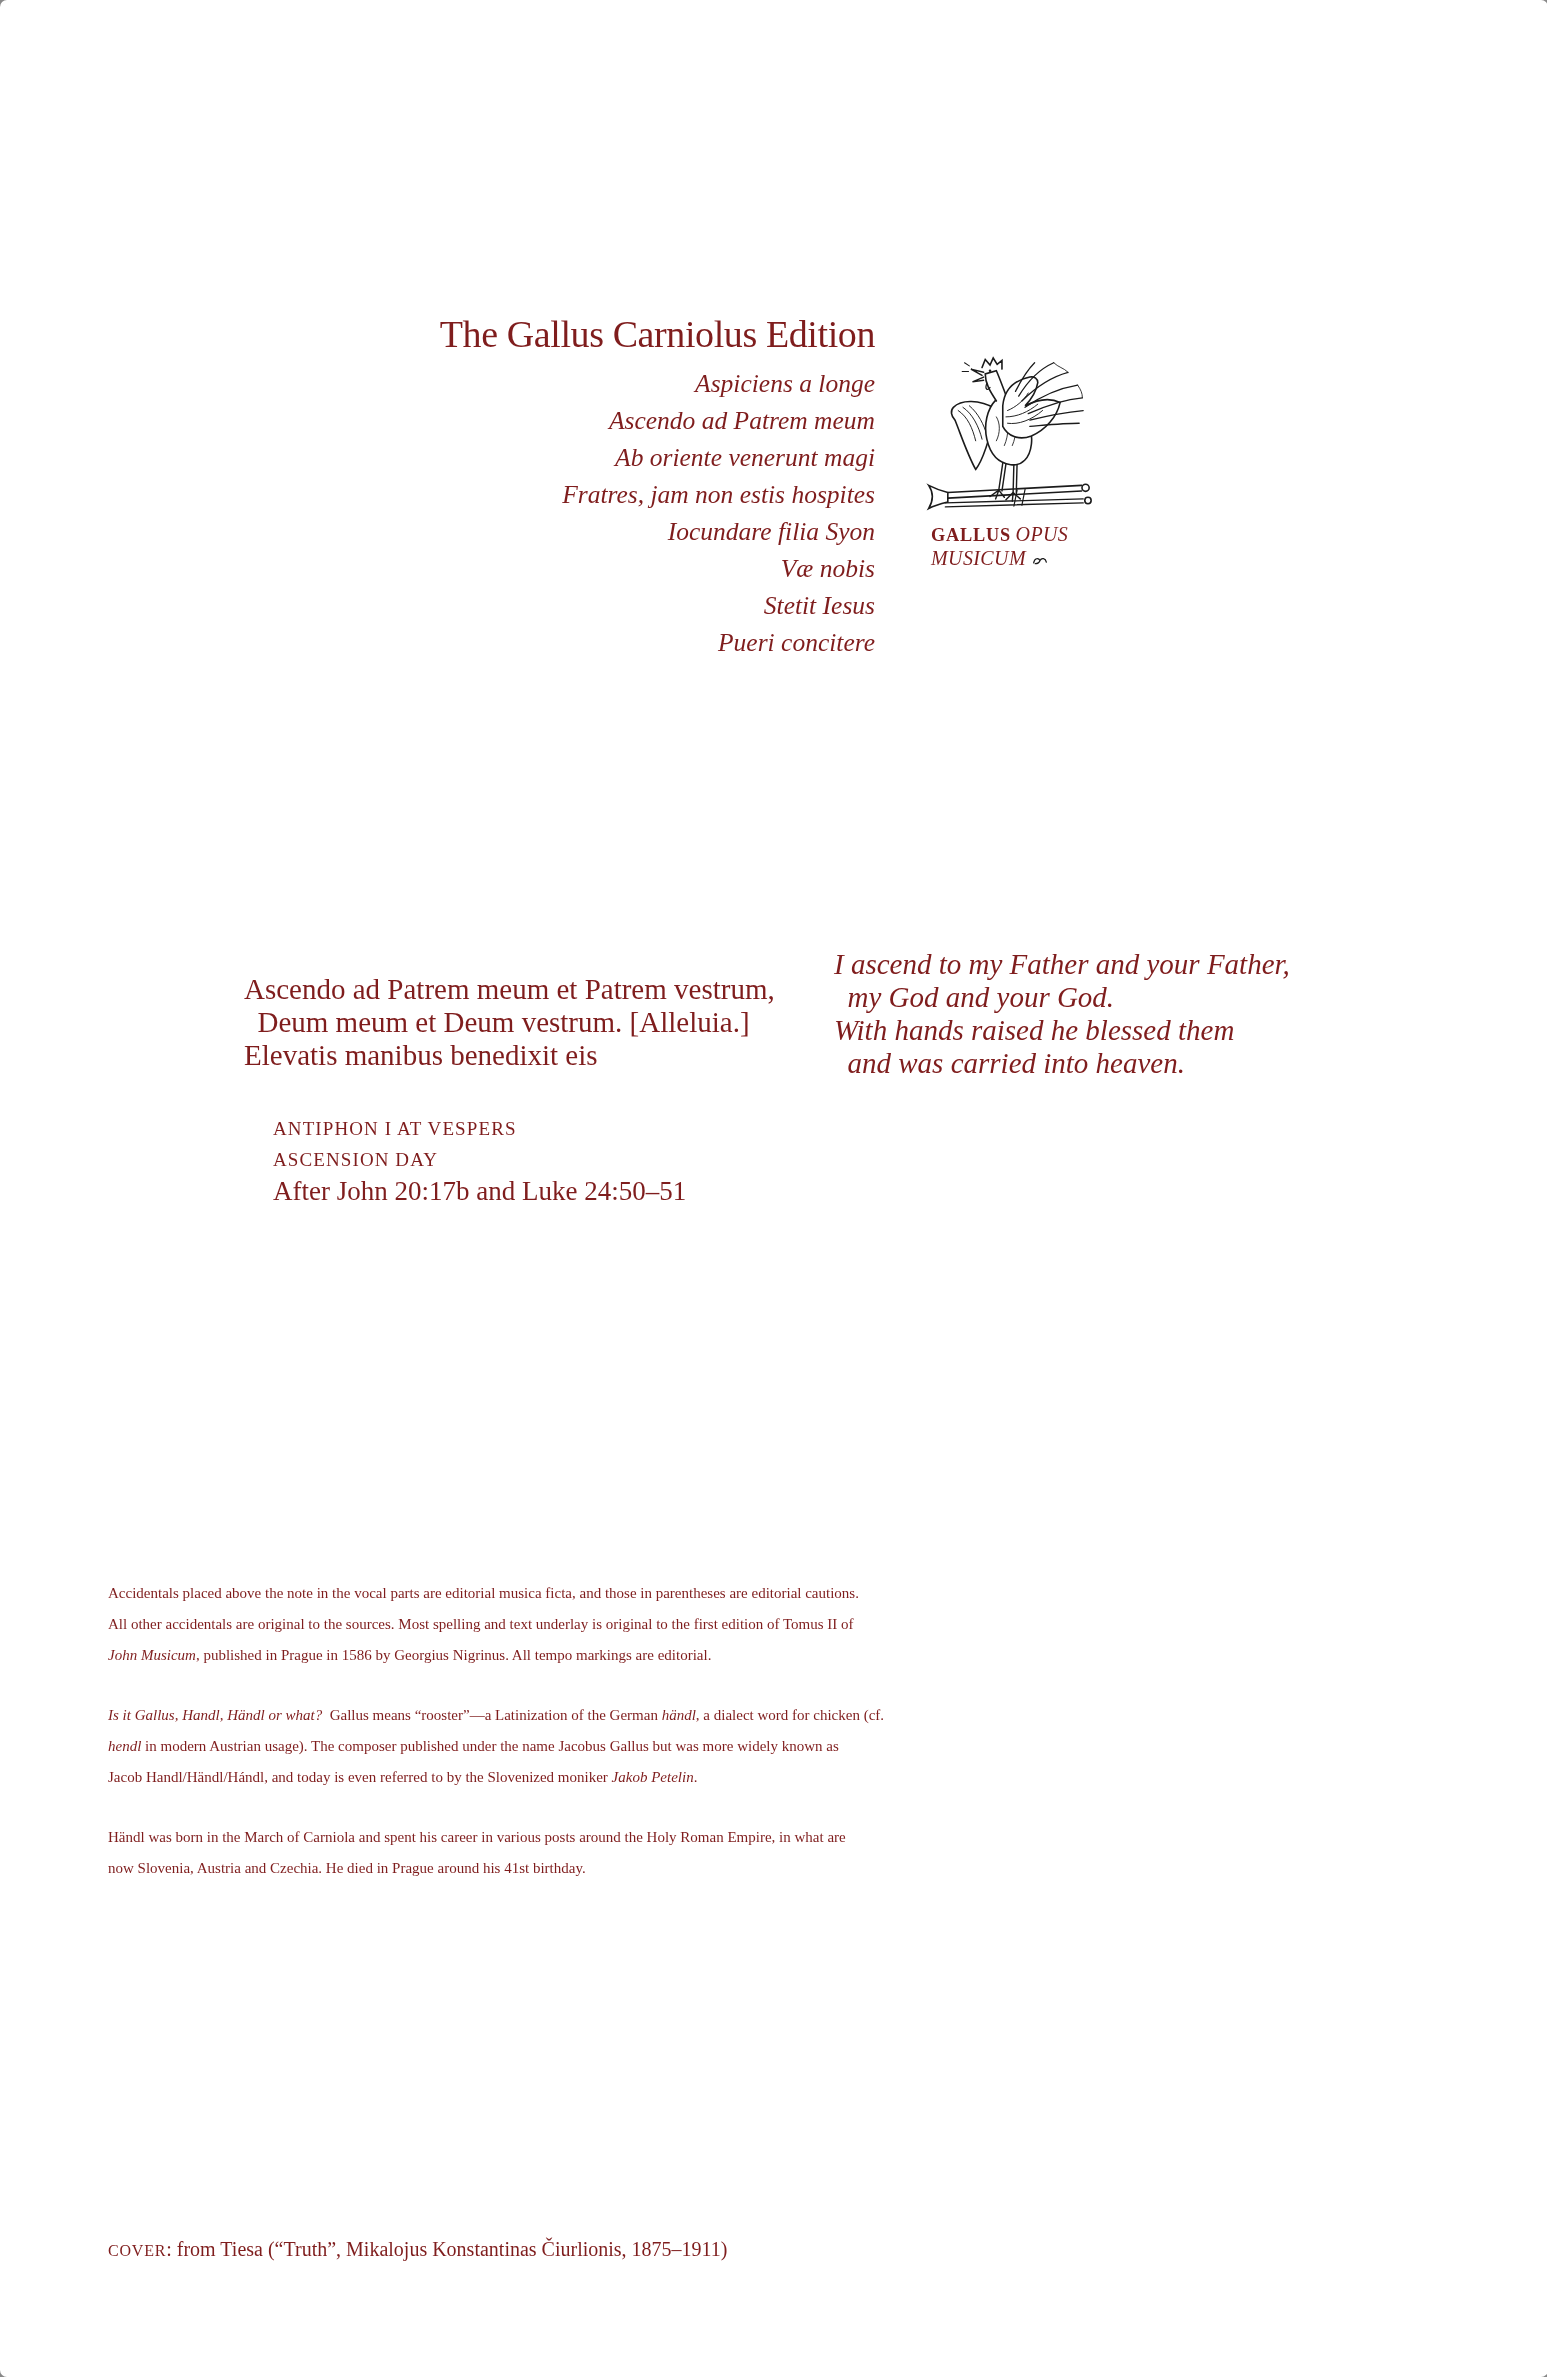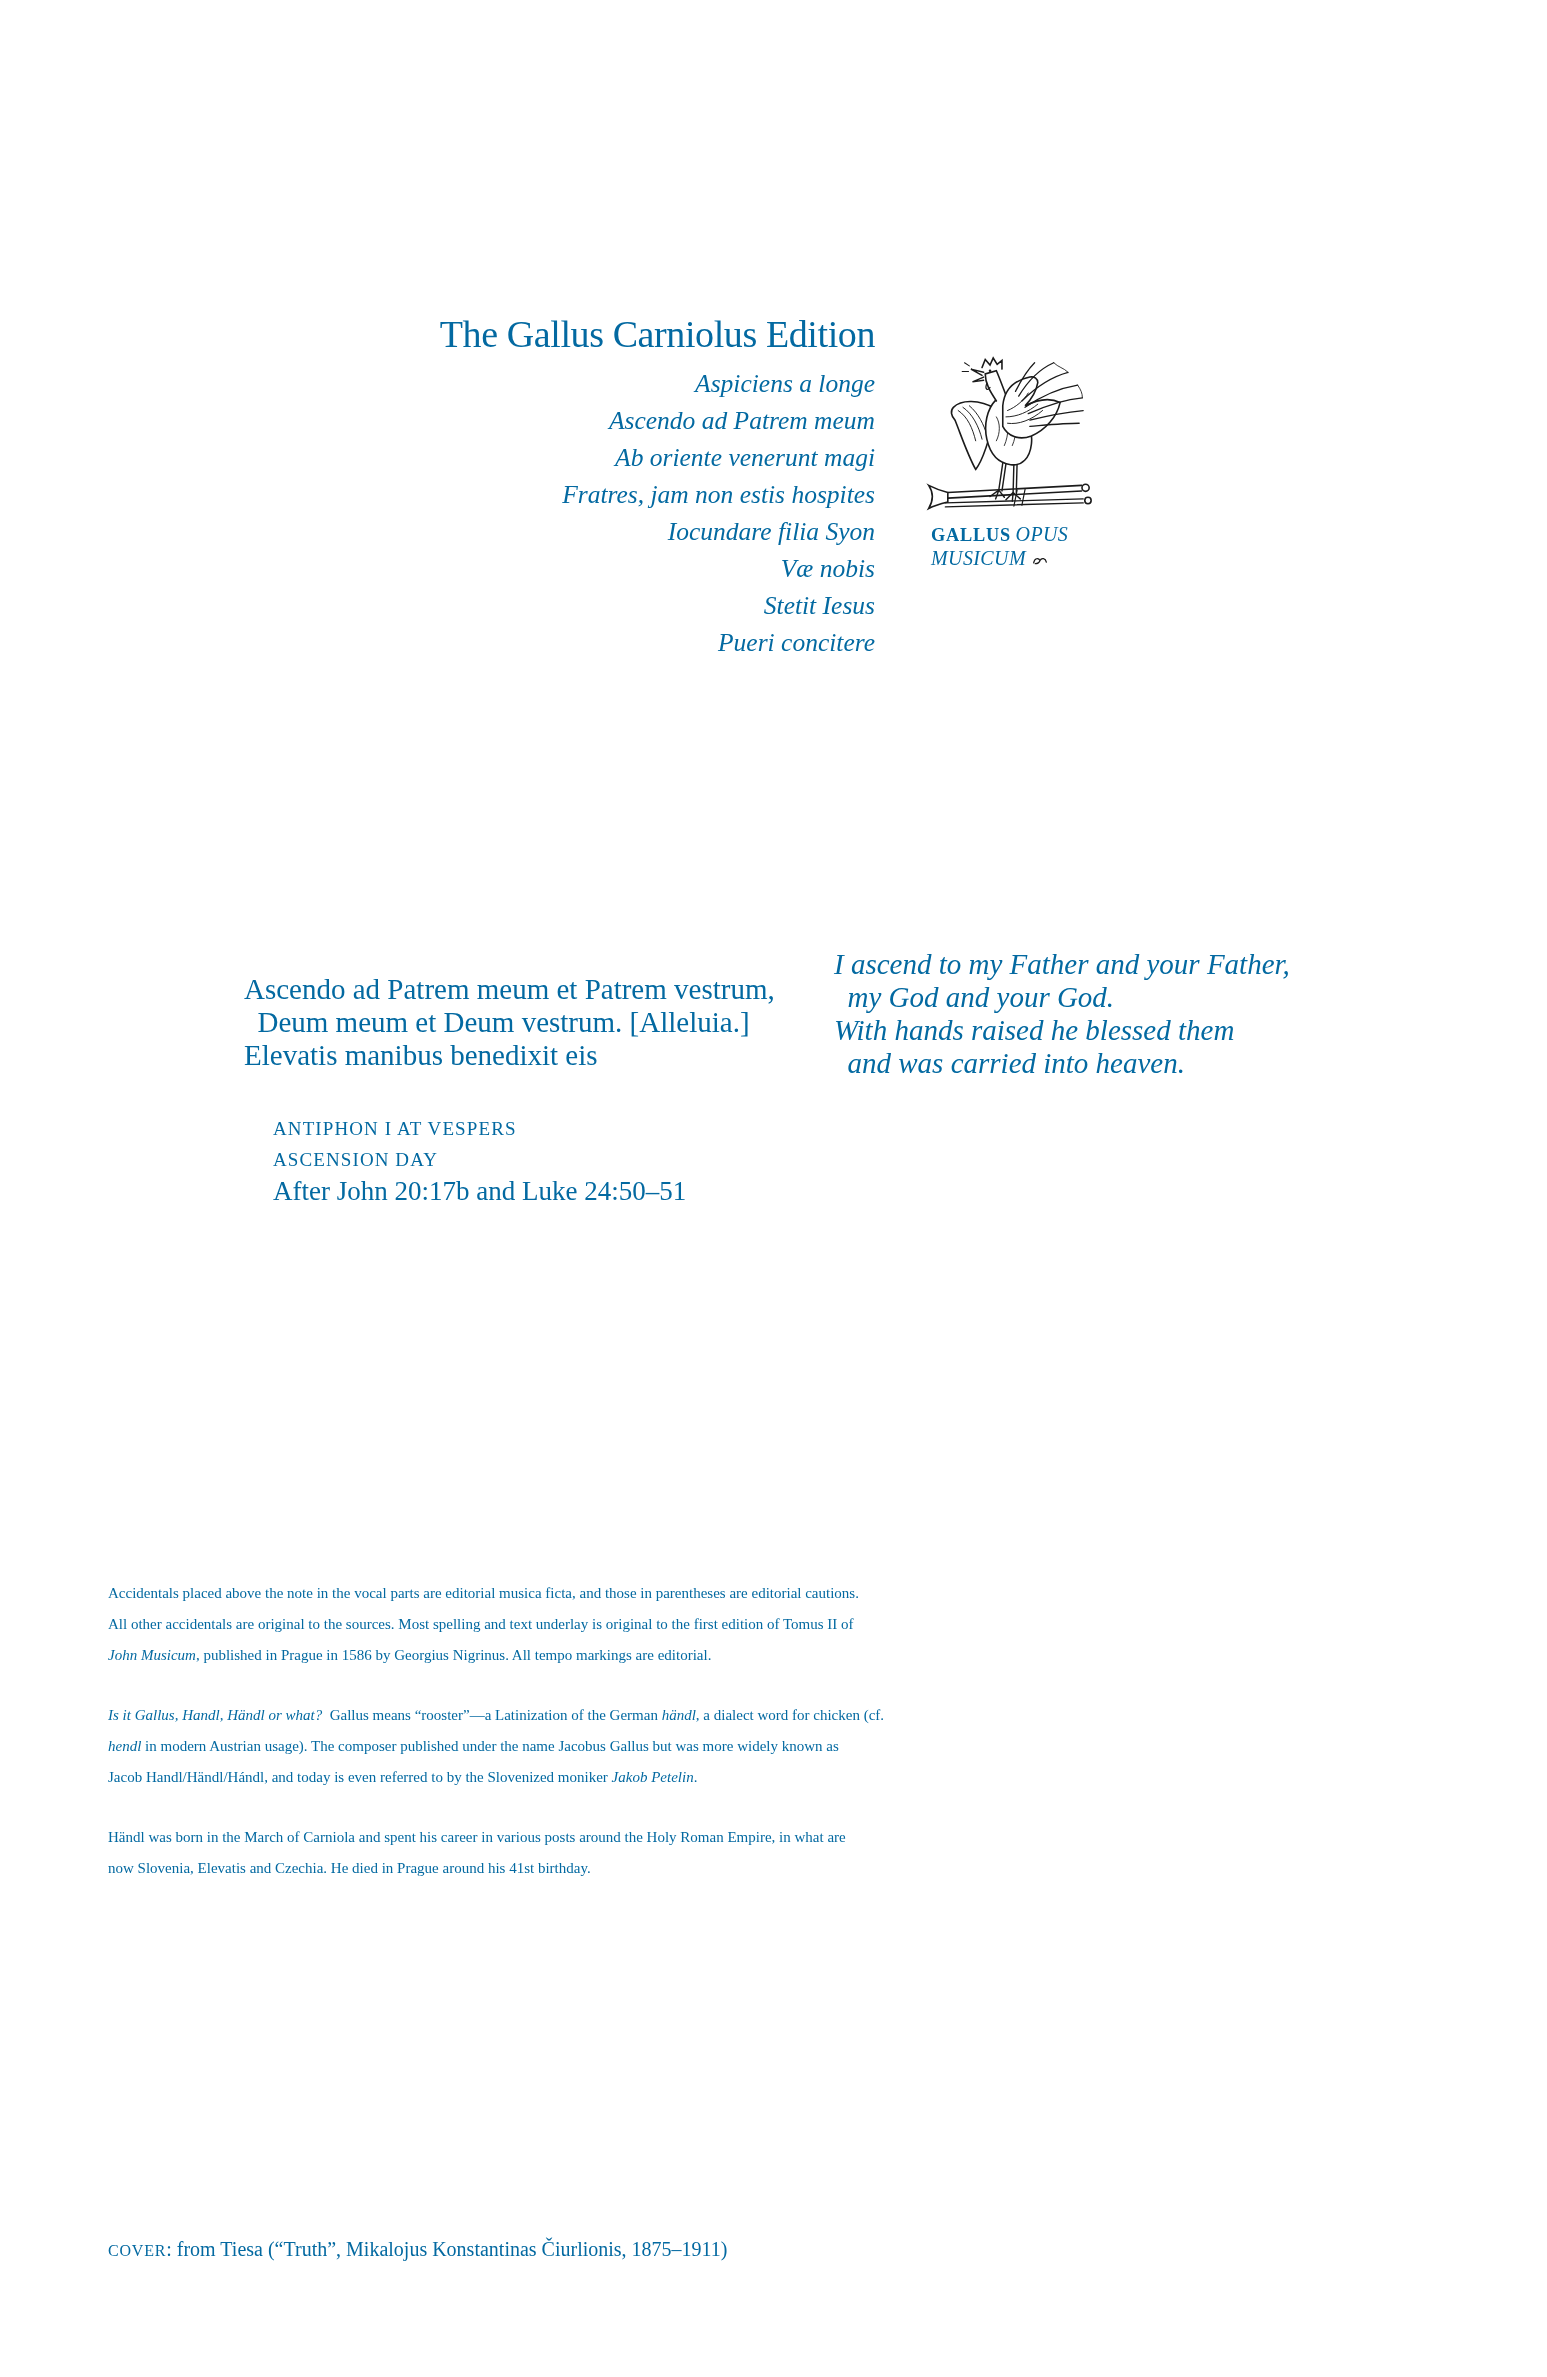--- a/index.html
+++ b/index.html
@@ -1,23 +1,24 @@
 <!DOCTYPE html>
 <html style="font-size:12.7px"><head>
 <meta charset="utf-8">
 <style>
   html,body{margin:0;padding:0;background:#888;}
   .page{
     position:relative;
     width:1548px;height:2377px;
     background:#ffffff;
-    color:#0369a1;
+    color:#7f1d1d;
     font-family:"Liberation Serif","DejaVu Serif",serif;
     overflow:hidden;
     margin:0 auto;
+    border-radius:7px;
   }
   .abs{position:absolute;}
   
   .masthead{left:0;top:315px;width:875px;text-align:right;}
   .masthead h1{margin:0;font-size:38px;line-height:38px;font-weight:normal;letter-spacing:-0.4px;}
   .piece-list{list-style:none;margin:12px 0 0;padding:0;font-style:italic;font-size:25.5px;line-height:37px;}
   
   .logo{left:923px;top:350px;width:191px;}
   .logo svg.rooster{display:block;width:185px;height:172px;}
   .logo-text{padding-left:8px;margin-top:0.8px;font-size:18.3px;line-height:23px;white-space:nowrap;}
@@ -124,21 +125,21 @@
       <div class="ln">All other accidentals are original to the sources. Most spelling and text underlay is original to the first edition of Tomus II of</div>
       <div class="ln"><span class="i">John Musicum</span><span>, published in Prague in 1586 by Georgius Nigrinus. All tempo markings are editorial.</span></div>
     </div>
     <div class="para">
       <div class="ln"><span class="i">Is it Gallus, Handl, Händl or what?</span><span> Gallus means “rooster”—a Latinization of the German </span><span class="i">händl</span><span>, a dialect word for chicken (cf.</span></div>
       <div class="ln"><span class="i">hendl</span><span> in modern Austrian usage). The composer published under the name Jacobus Gallus but was more widely known as</span></div>
       <div class="ln"><span>Jacob Handl/Händl/Hándl, and today is even referred to by the Slovenized moniker </span><span class="i">Jakob Petelin</span><span>.</span></div>
     </div>
     <div class="para">
       <div class="ln">Händl was born in the March of Carniola and spent his career in various posts around the Holy Roman Empire, in what are</div>
-      <div class="ln">now Slovenia, Elevatis and Czechia. He died in Prague around his 41st birthday.</div>
+      <div class="ln">now Slovenia, Austria and Czechia. He died in Prague around his 41st birthday.</div>
     </div>
   </section>
 
   <footer class="abs cover">
     <span class="sc">COVER</span><span>: from Tiesa (“Truth”, Mikalojus Konstantinas Čiurlionis, 1875–1911)</span>
   </footer>
 
 </div>
 
 

